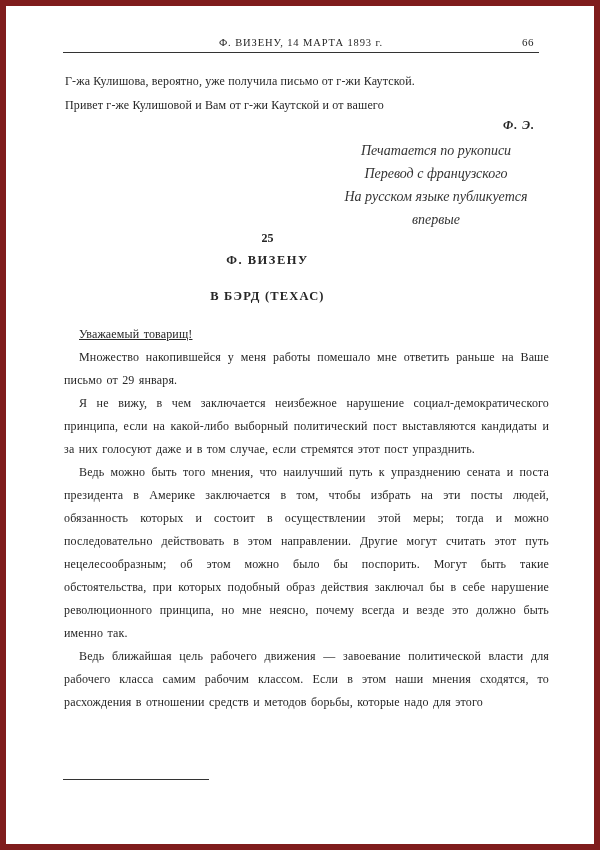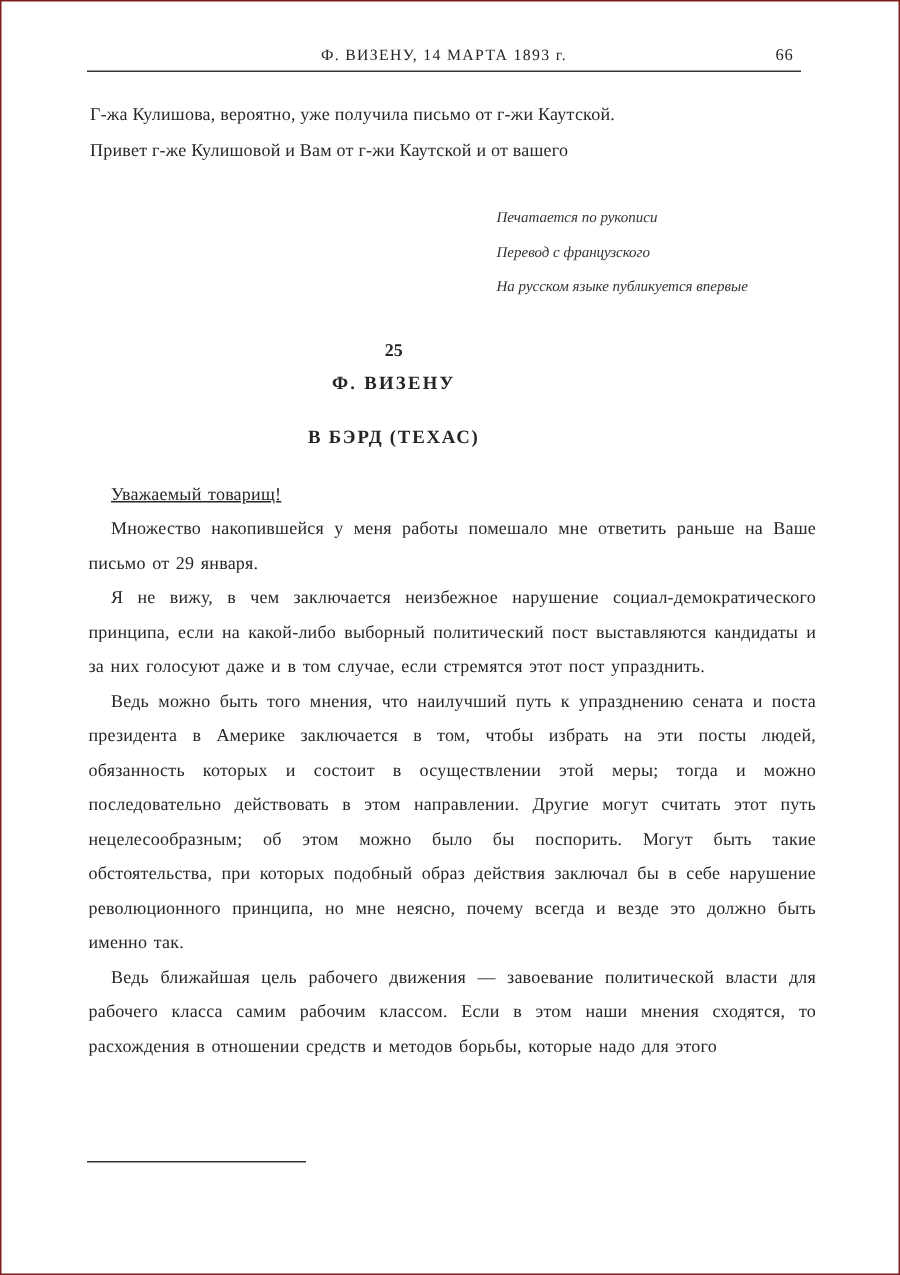--- a/index.html
+++ b/index.html
@@ -1,21 +1,21 @@
 <!DOCTYPE html>
 <html><head>
 <meta charset="utf-8">
 <style>
   html, body { margin: 0; padding: 0; background: #ffffff; }
   .page {
     position: relative;
     width: 600px; height: 850px;
     background: #ffffff;
     box-sizing: border-box;
-    border: 1px solid #7f1d1d;
+    border: 6px solid #7f1d1d;
     font-family: "Liberation Serif", "DejaVu Serif", serif;
     color: #262626;
     overflow: hidden;
   }
 
   
   .running-head {
     position: absolute; left: 57px; top: 30px; width: 476px;
     border-bottom: 1px solid #333;
     padding-bottom: 3px;
@@ -45,22 +45,22 @@
   }
 
   
   .pub-left {
     position: absolute; left: 60px; top: 137px; width: 212px;
     text-align: center; font-style: italic;
     font-size: 9px; line-height: 11.5px; color: #333;
   }
   .pub-right {
     position: absolute; left: 330px; top: 133px; width: 200px;
-    text-align: left; font-style: italic;
-    font-size: 10px; color: #333;
+    text-align: center; font-style: italic;
+    font-size: 14px; color: #333;
   }
   .pub-right div { line-height: 23px; }
 
   
   .letter-head {
     position: absolute; left: 0; top: 226px; width: 523px;
     text-align: center;
   }
   .letter-number { font-size: 12px; font-weight: bold; line-height: 12px; }
   .letter-addressee {
@@ -109,20 +109,21 @@
 <div class="page">
 
   <div class="running-head">
     <div class="head-title">Ф. ВИЗЕНУ, 14 МАРТА 1893 г.</div>
     <div class="page-number">66</div>
   </div>
 
   <div class="intro">
     <p>Г-жа Кулишова, вероятно, уже получила письмо от г-жи Каутской.</p>
     <p>Привет г-же Кулишовой и Вам от г-жи Каутской и от вашего</p>
+    <div class="signature">Ф. Э.</div>
   </div>
 
 
   <div class="pub-right">
     <div>Печатается по рукописи</div>
     <div>Перевод с французского</div>
     <div>На русском языке публикуется впервые</div>
   </div>
 
   <div class="letter-head">

